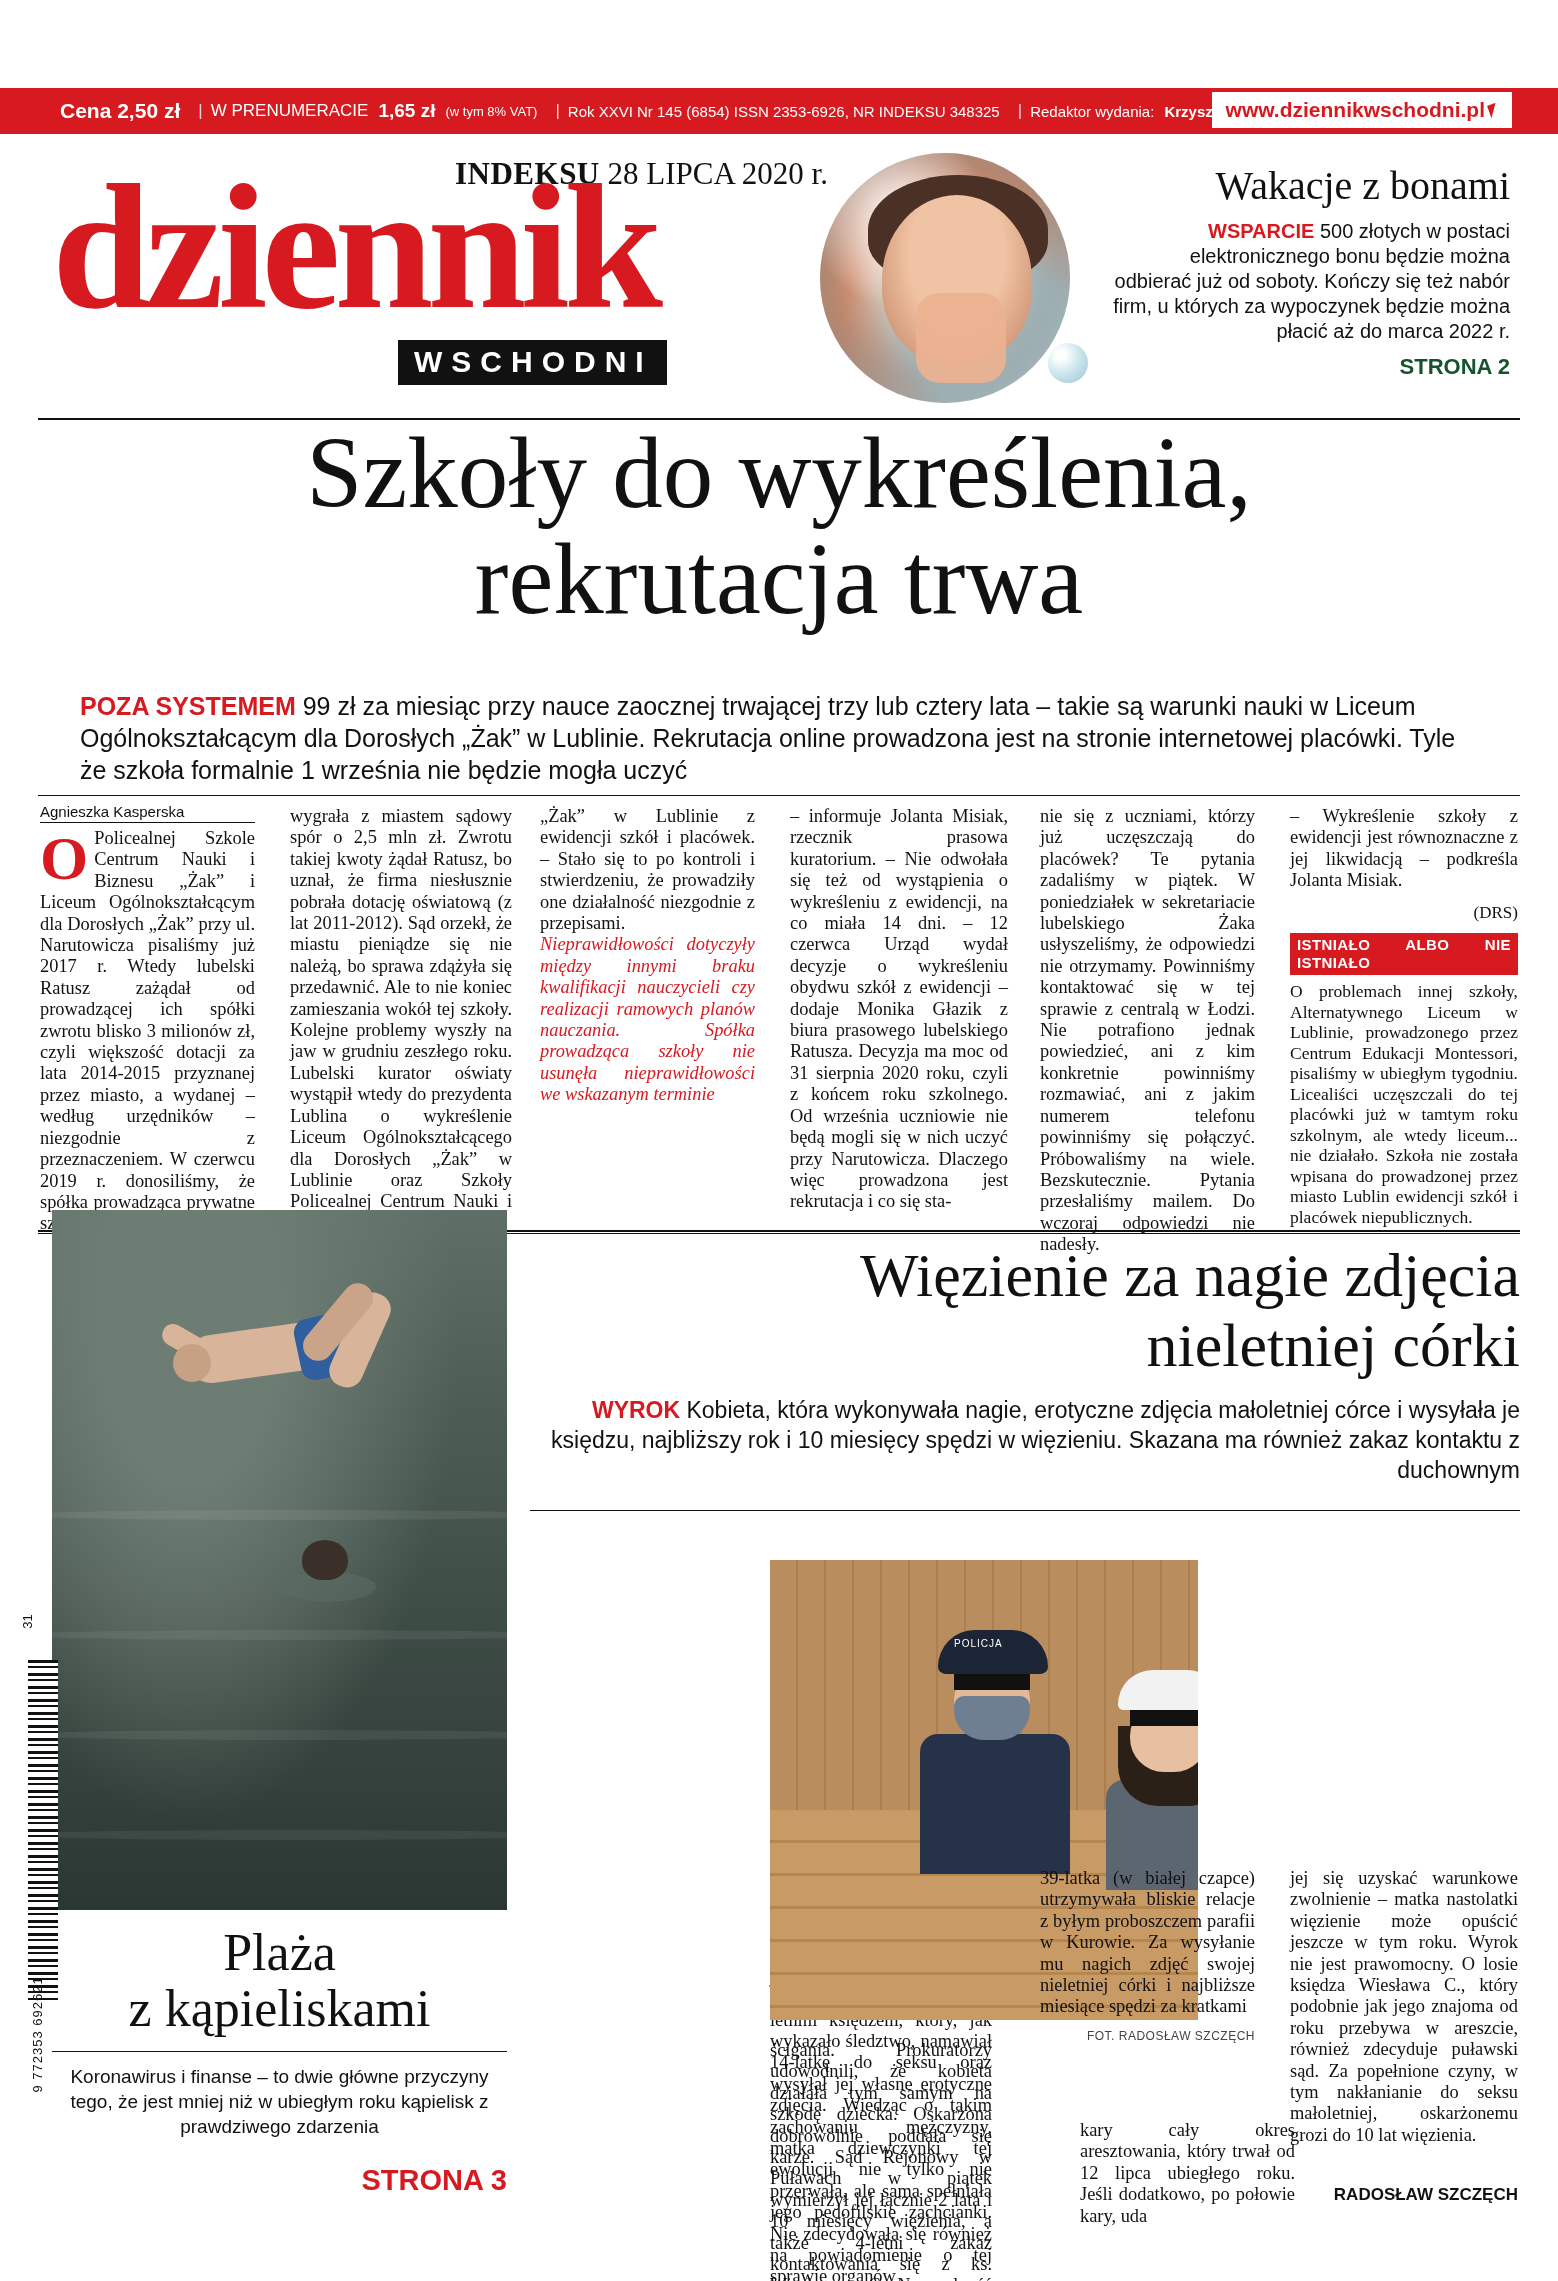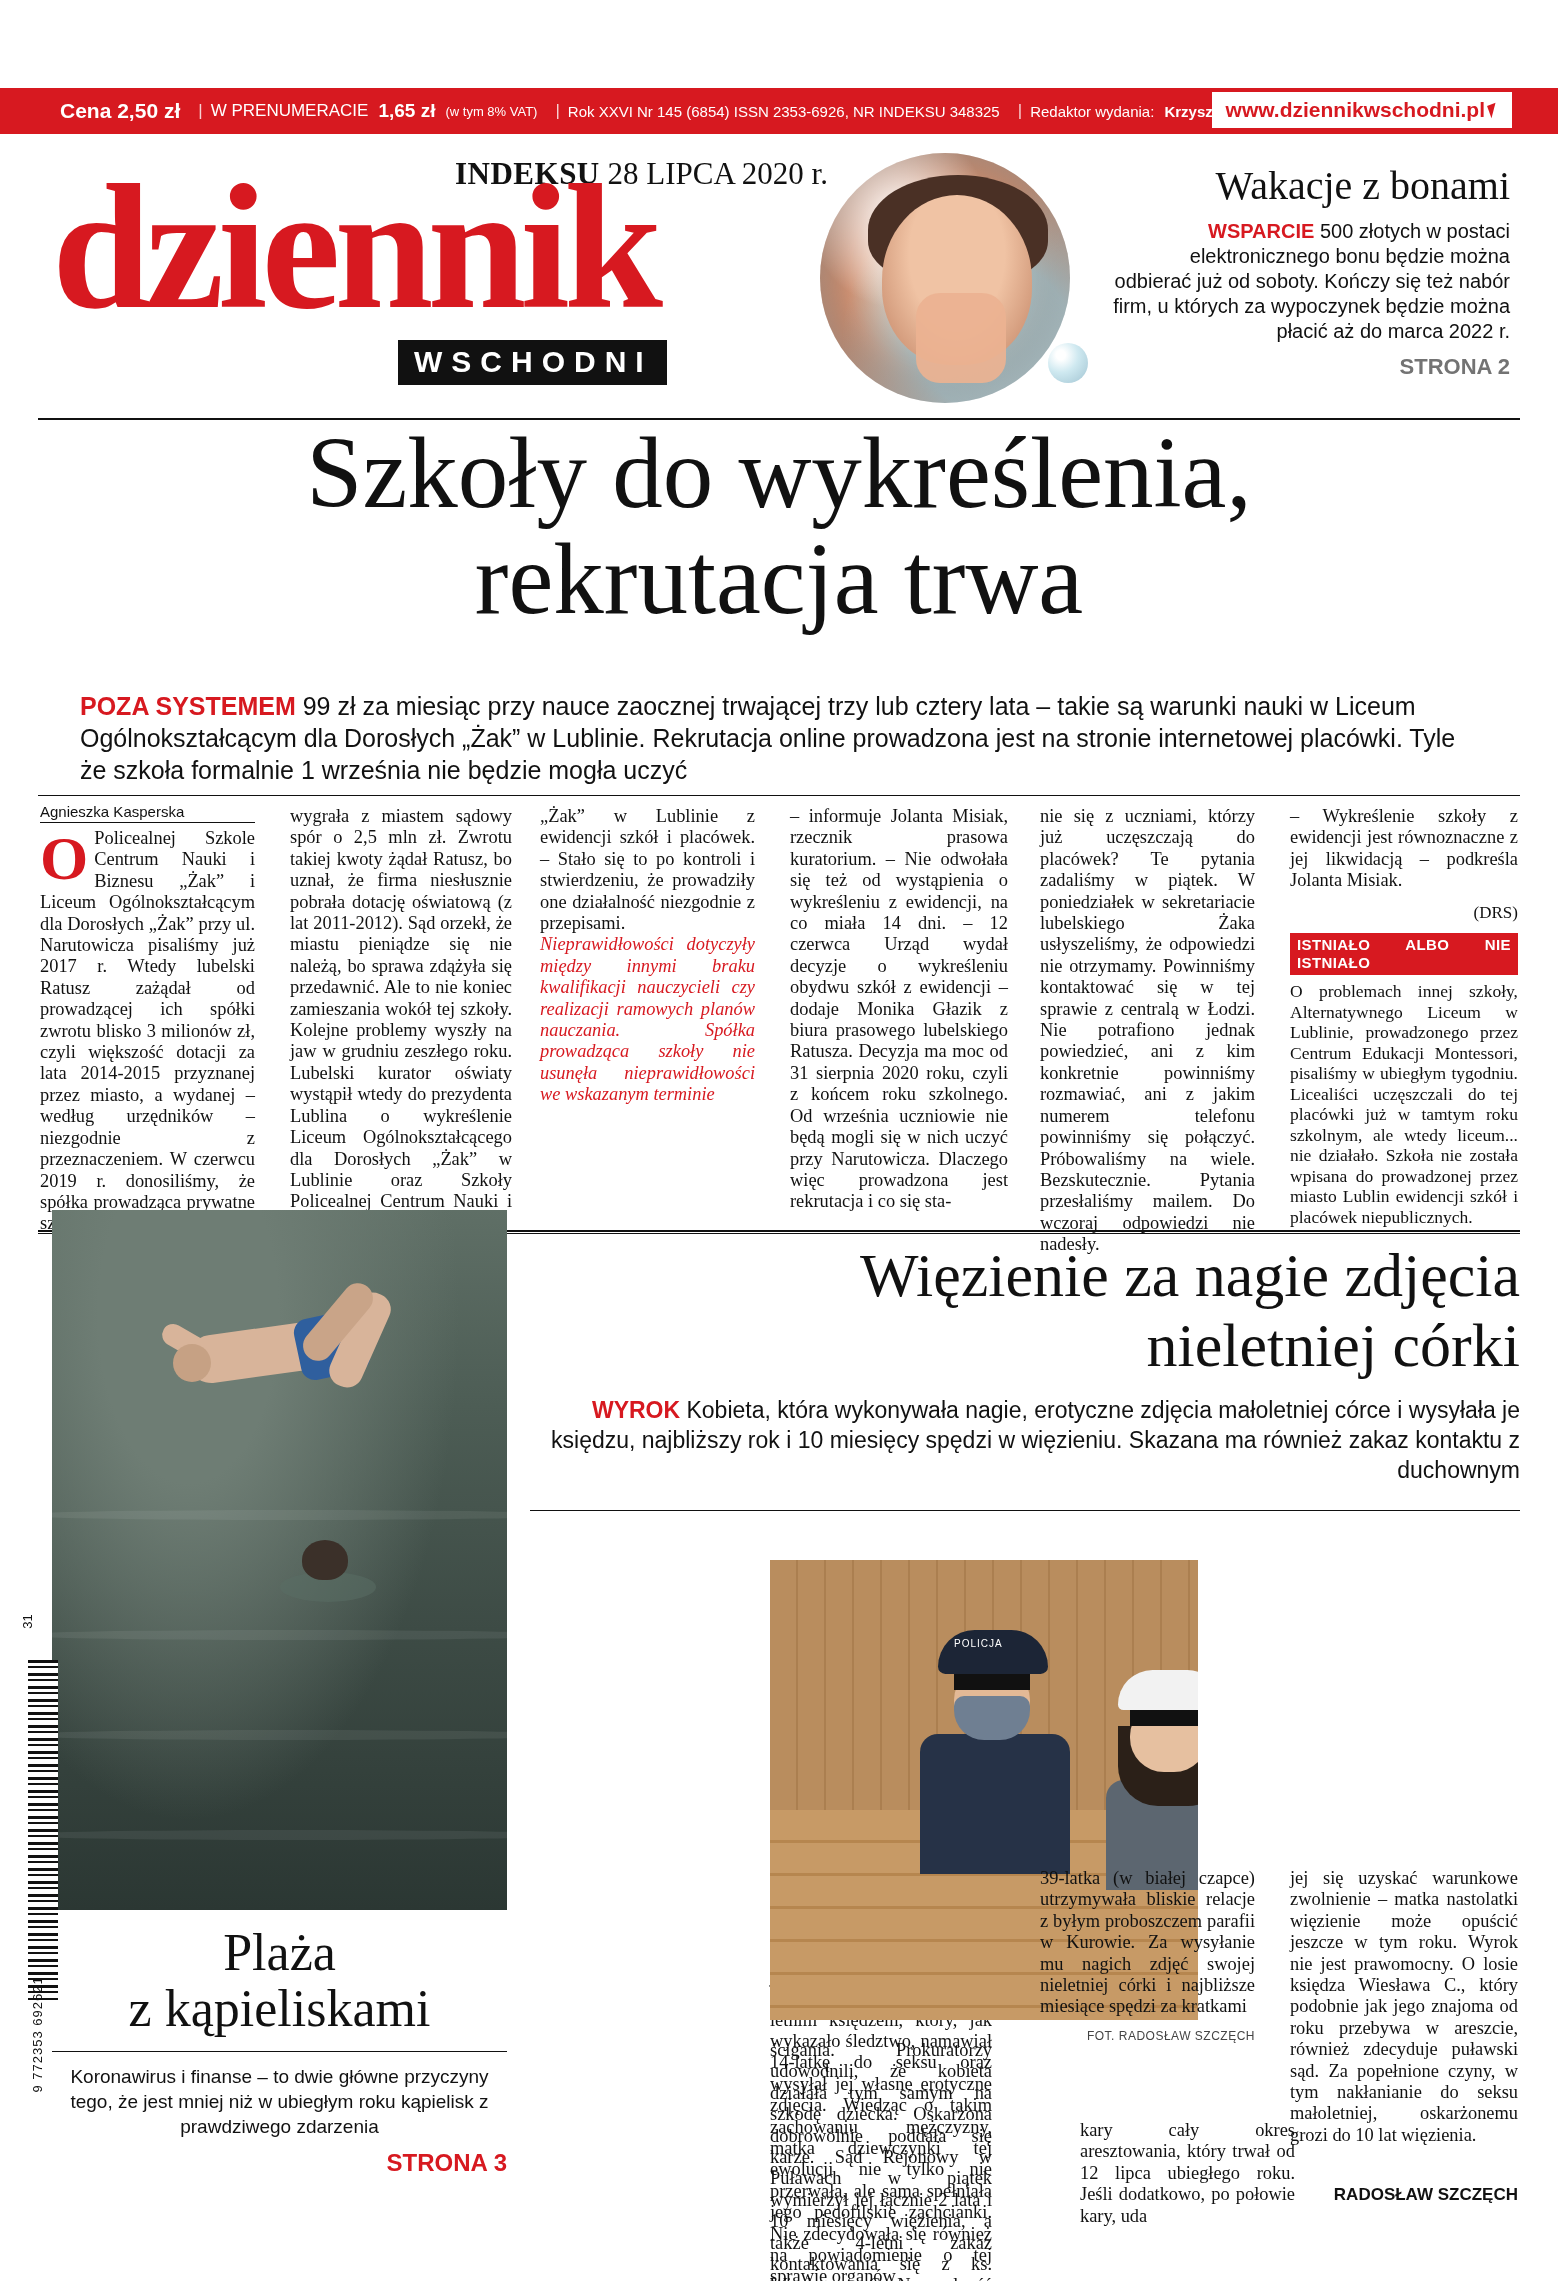--- a/index.html
+++ b/index.html
@@ -92,21 +92,21 @@
   }
   .promo{
     position:absolute;left:1110px;top:28px;width:400px;color:#111;text-align:right;
     font-family:"Liberation Sans", sans-serif;
   }
   .promo-title{
     font-family:"Liberation Serif", serif;font-size:40px;font-weight:normal;color:#111;margin-bottom:10px;
   }
   .promo-text{font-size:20px;line-height:25px;}
   .promo-text b{color:#d71920;font-weight:bold;}
-  .promo-page{color:#737373;font-weight:bold;font-size:22px;margin-top:10px;}
+  .promo-page{color:#14532d;font-weight:bold;font-size:22px;margin-top:10px;}
 
   
   .rule{position:absolute;background:#111;}
   .hl-rule-top{left:38px;top:418px;width:1482px;height:2px;}
   .headline{
     position:absolute;left:38px;top:420px;width:1482px;
     text-align:center;font-family:"Liberation Serif", serif;
     font-size:101px;line-height:106px;font-weight:normal;color:#111;
   }
   .lead{
@@ -212,22 +212,22 @@
     position:absolute;left:52px;top:1925px;width:455px;text-align:center;
   }
   .beach-title{
     font-family:"Liberation Serif", serif;font-size:52px;line-height:56px;color:#111;
   }
   .beach-rule{margin:14px auto 12px auto;width:455px;height:1px;background:#111;}
   .beach-text{
     font-family:"Liberation Sans", sans-serif;font-size:19px;line-height:25px;text-align:center;color:#111;
   }
   .beach-page{
-    margin-top:10px;text-align:right;color:#d71920;font-weight:bold;
-    font-family:"Liberation Sans", sans-serif;font-size:24px;
+    margin-top:25px;text-align:right;color:#d71920;font-weight:bold;
+    font-family:"Liberation Sans", sans-serif;font-size:29px;
   }
 
   
   .photo-court{
     position:absolute;left:770px;top:1560px;width:428px;height:460px;
     background:linear-gradient(180deg,#c49a6b 0%,#b98d5f 40%,#9a seventy 100%);
     overflow:hidden;
   }
   .court-wall{
     position:absolute;left:0;top:0;width:505px;height:250px;

